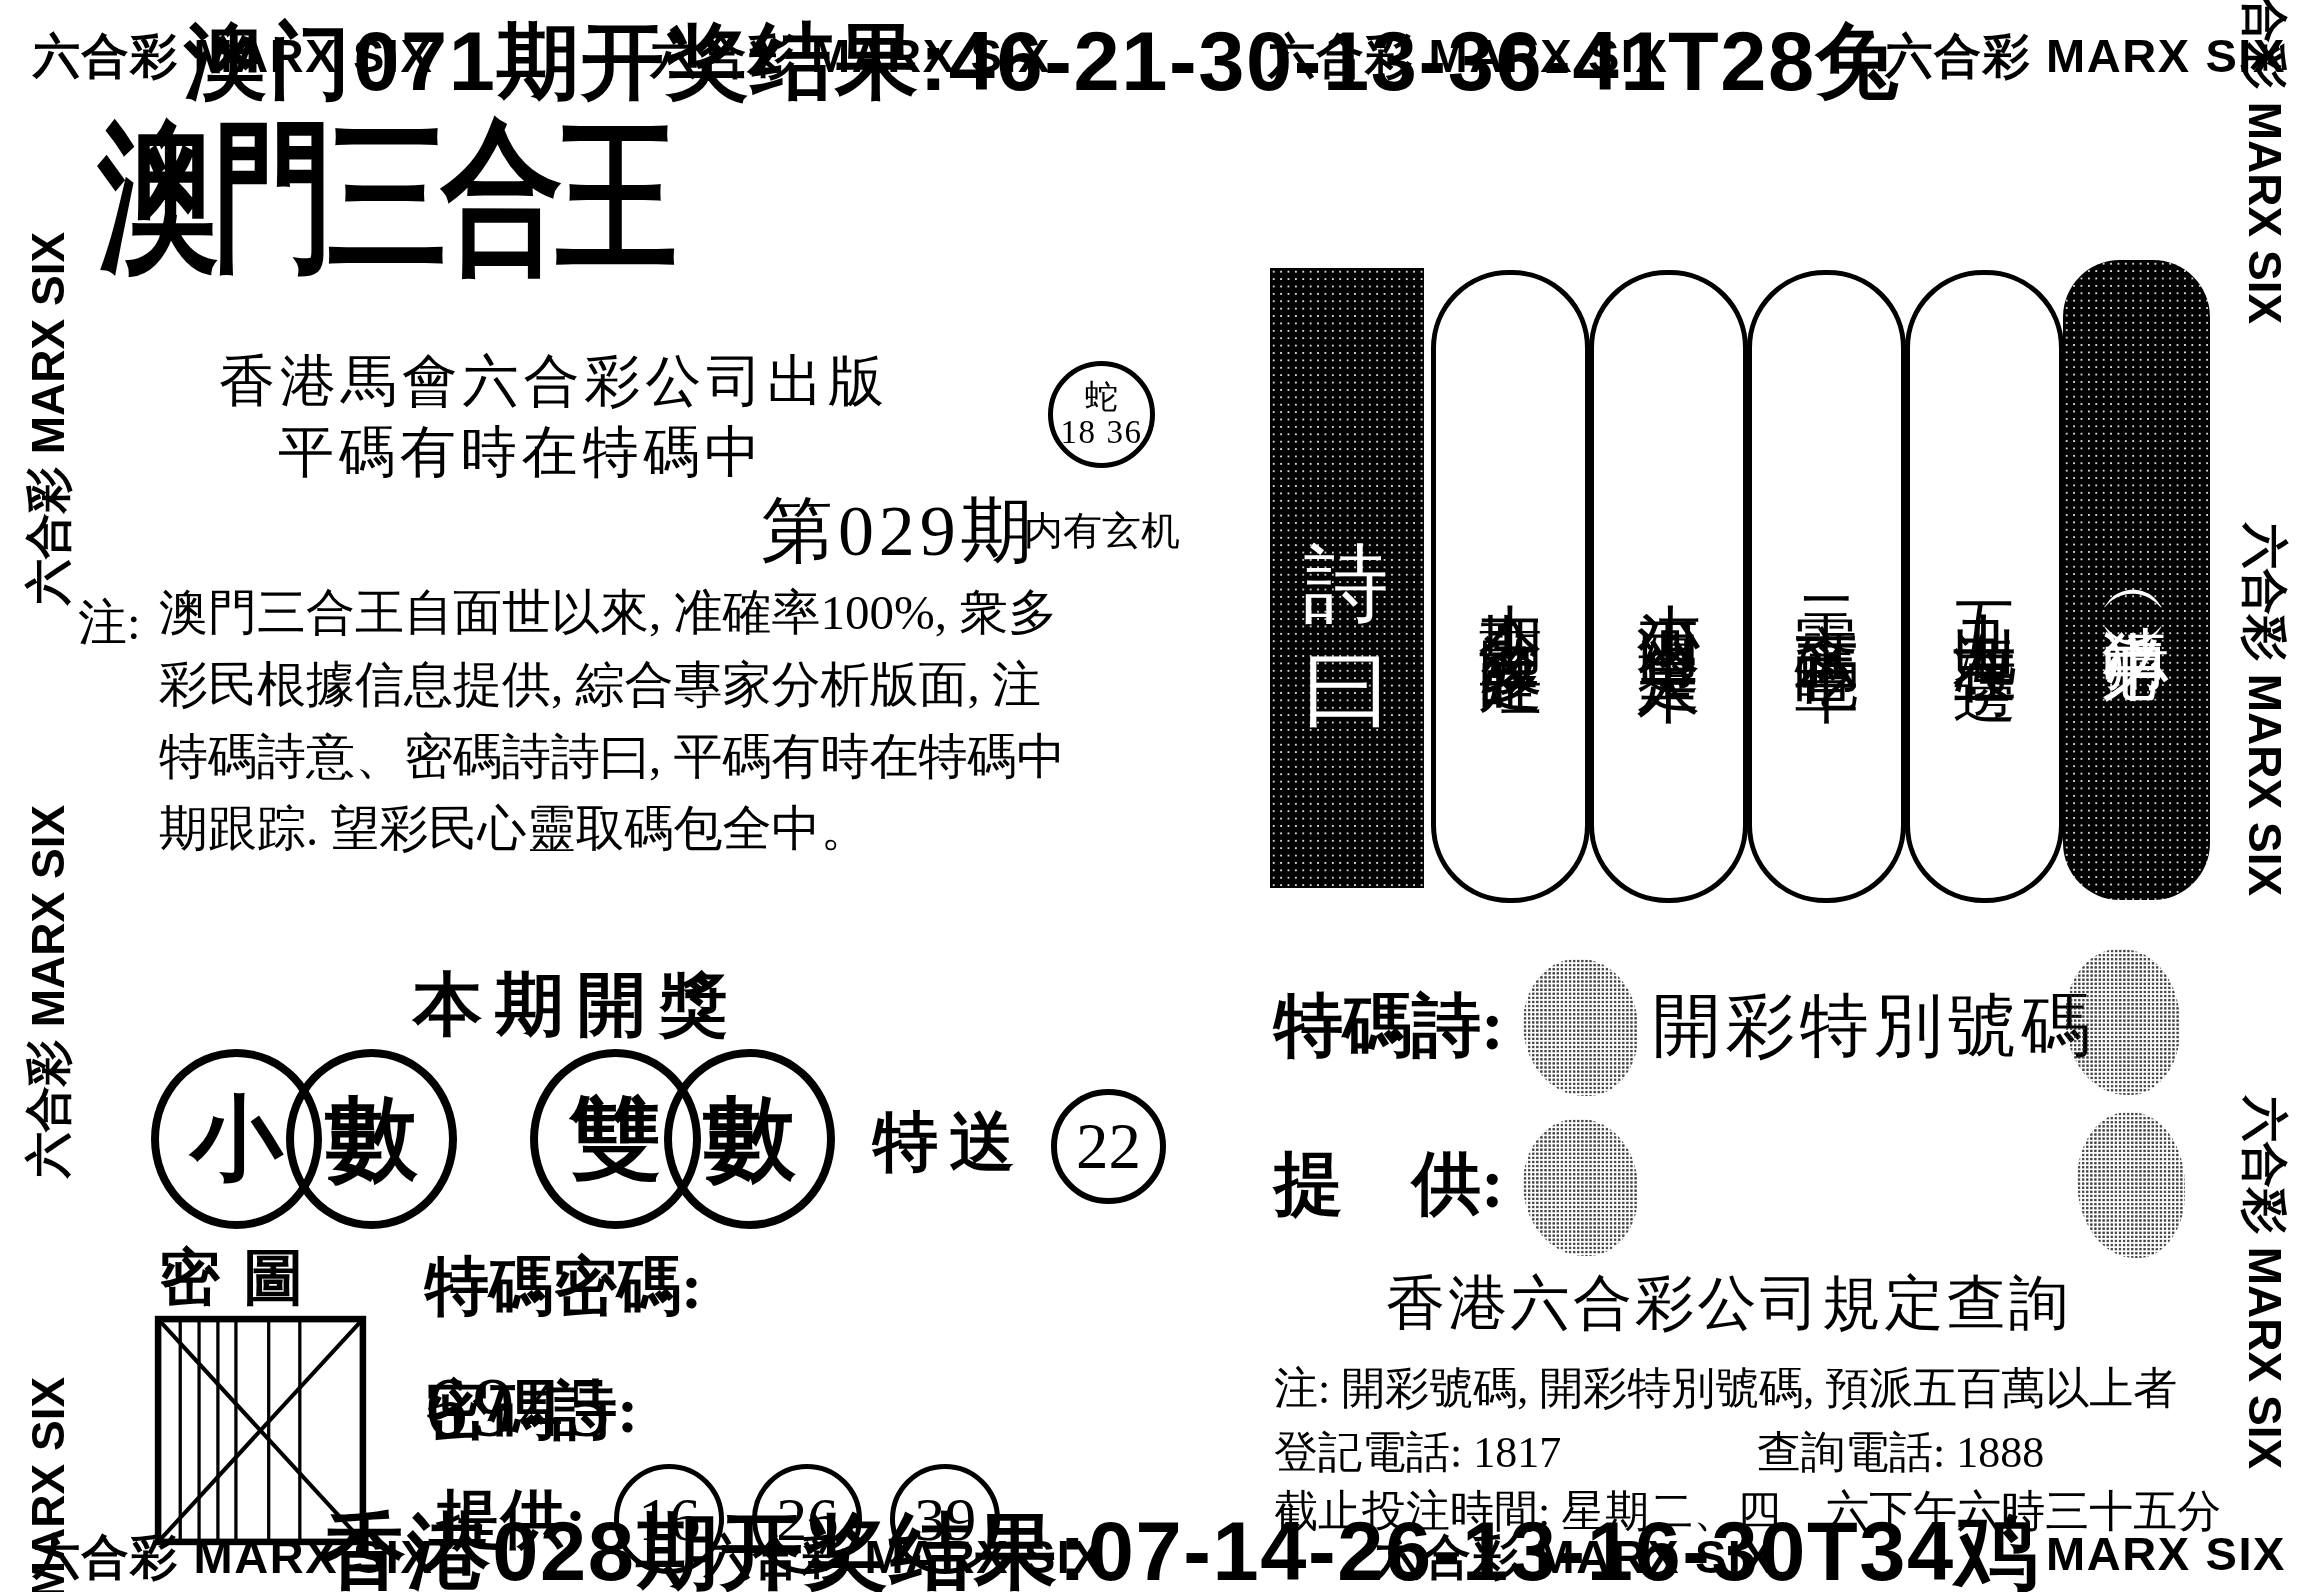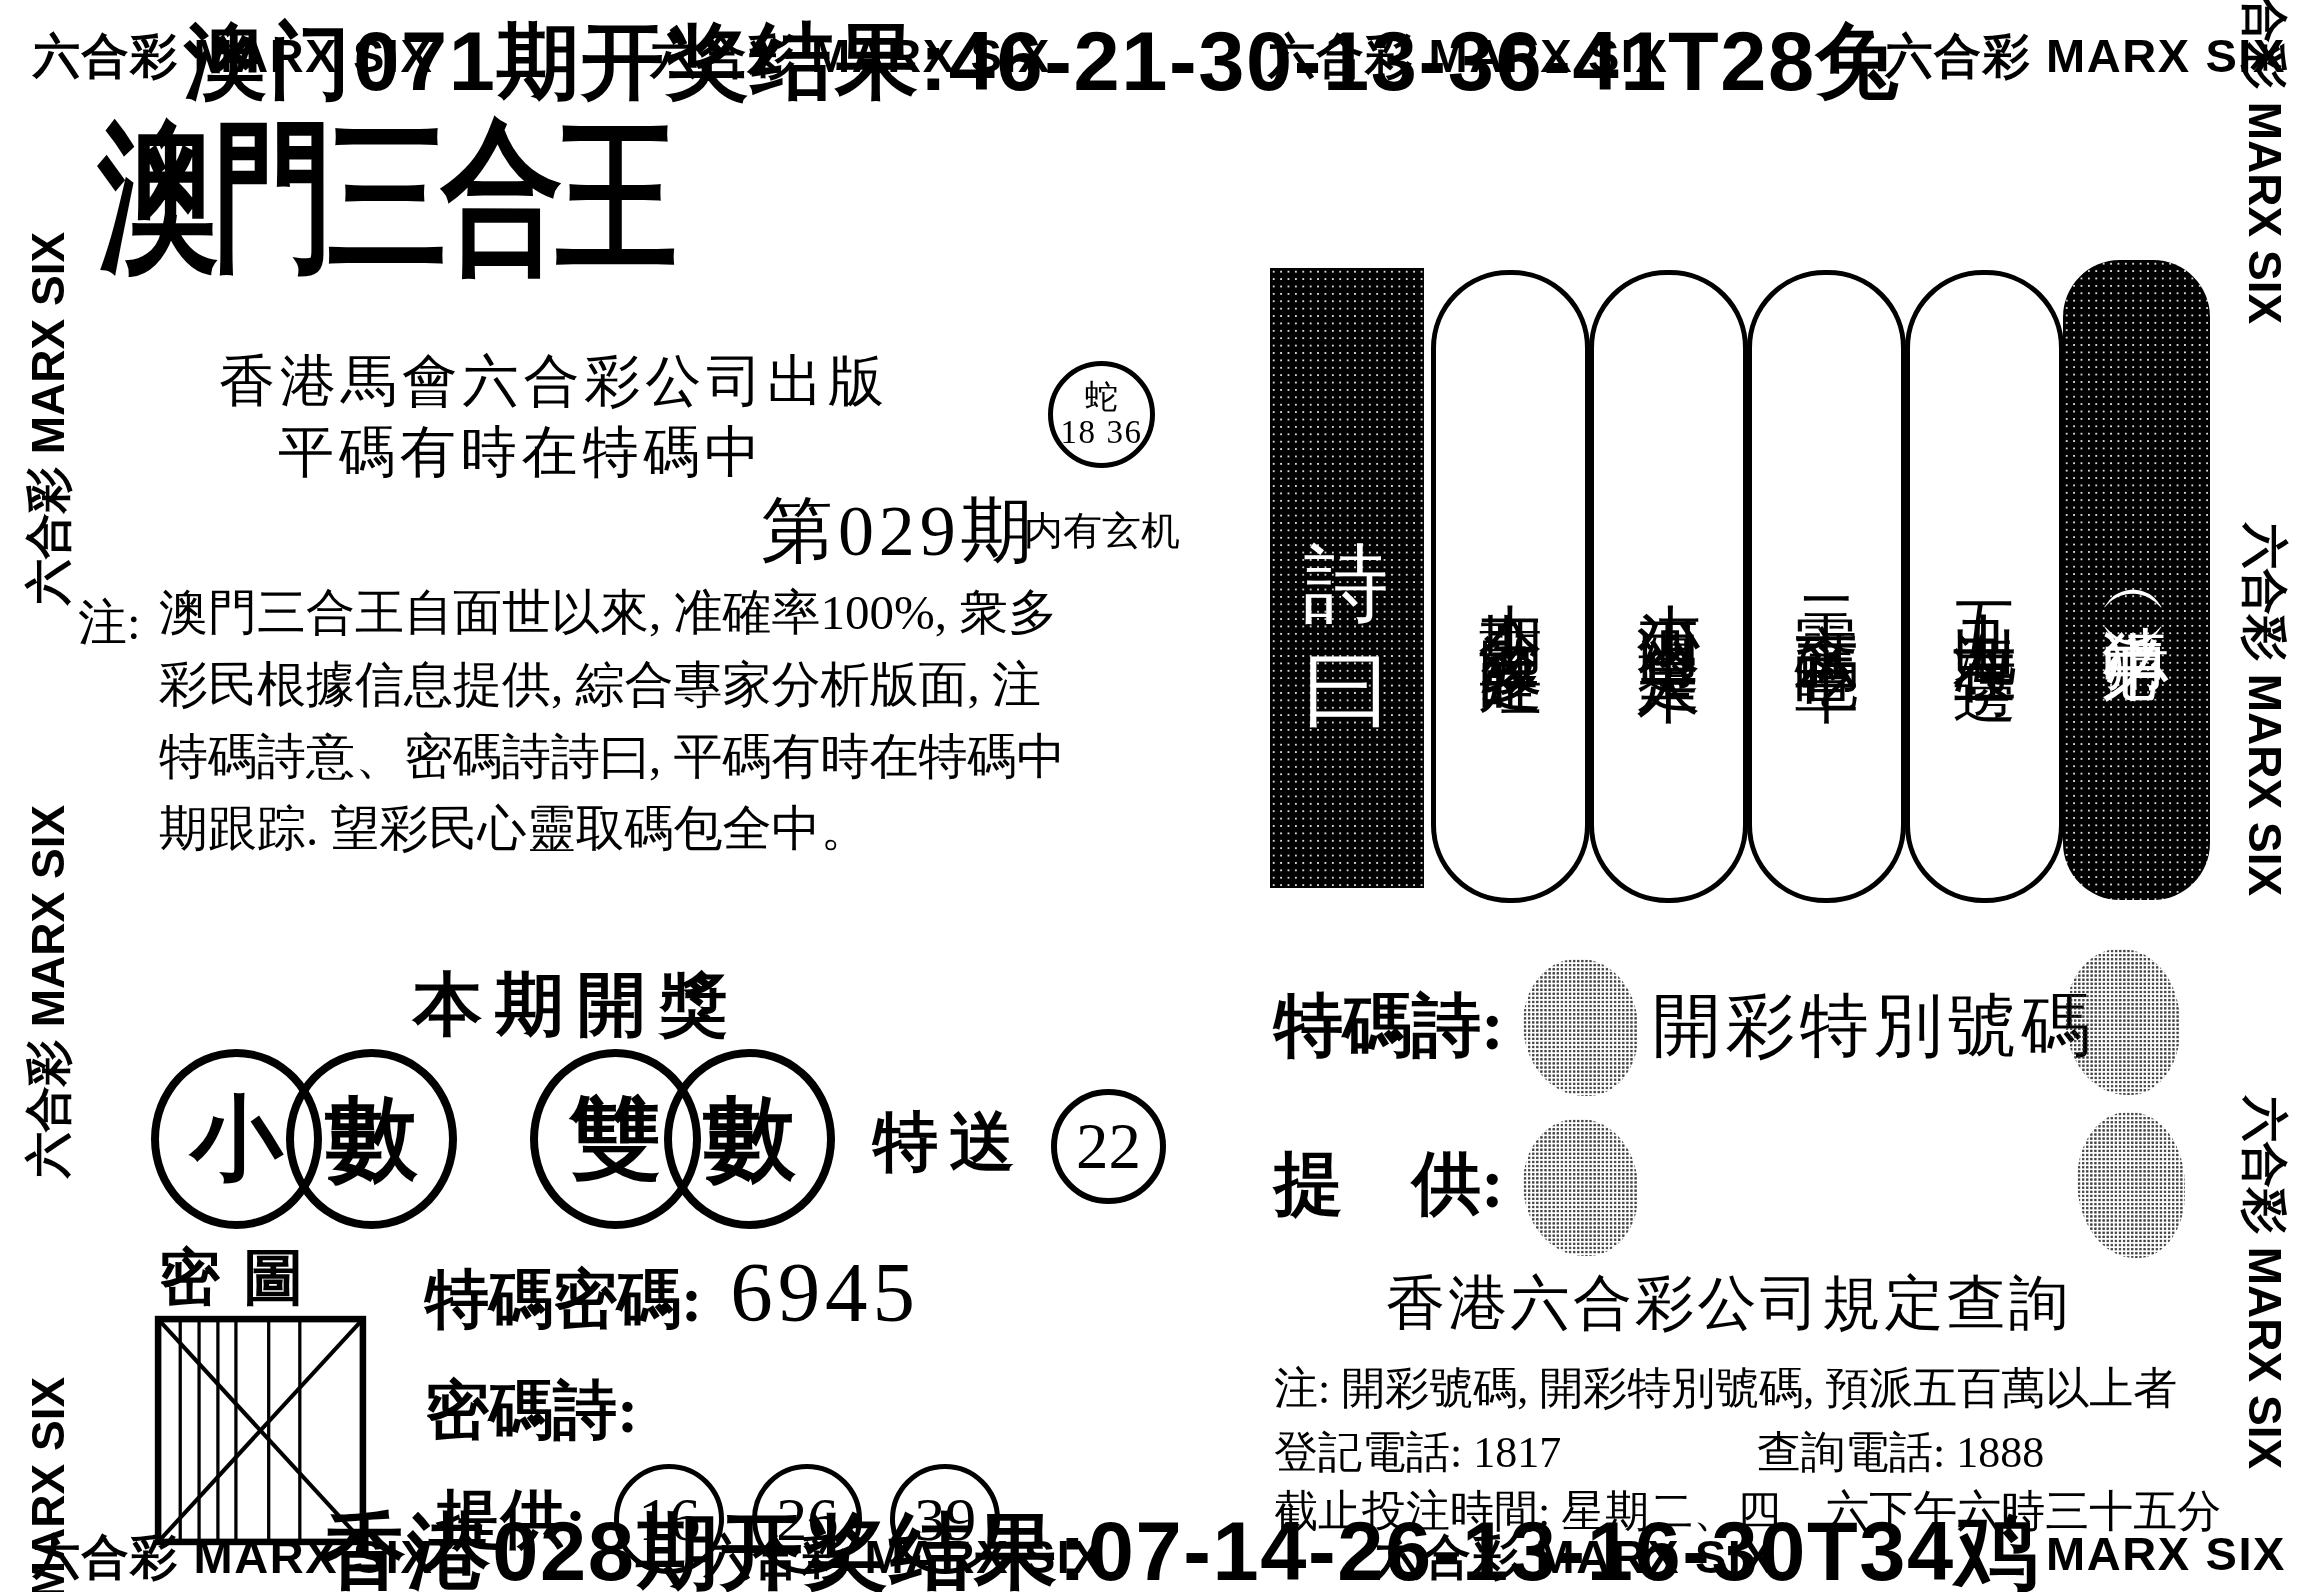--- a/index.html
+++ b/index.html
@@ -71,21 +71,21 @@
     font-size:92px;font-weight:bold;
   }
   .ts-label{font-size:65px;letter-spacing:11.5px;font-weight:bold;white-space:nowrap;}
   .ts-circle{
     position:absolute;width:103px;height:103px;border:6.5px solid #000;border-radius:50%;
     display:flex;align-items:center;justify-content:center;font-size:65px;
   }
 
   
   .map-label{font-size:61px;font-weight:bold;letter-spacing:23px;white-space:nowrap;}
-  .row-line{display:flex;align-items:baseline;gap:28px;white-space:nowrap;}
+  .row-line{display:flex;align-items:baseline;gap:28px;white-space:nowrap;flex-direction:column;}
   .lbl-big{font-size:64px;font-weight:bold;}
   .val-big{font-size:85px;letter-spacing:4.9px;}
   .poem-text{font-size:64px;letter-spacing:6.5px;}
   .p-circle{
     width:100px;height:100px;border:5.7px solid #000;border-radius:50%;
     display:flex;align-items:center;justify-content:center;
     font-size:62px;background:#fff;
   }
   .p-row{display:flex;align-items:center;gap:28px;margin-left:12px;}
 

